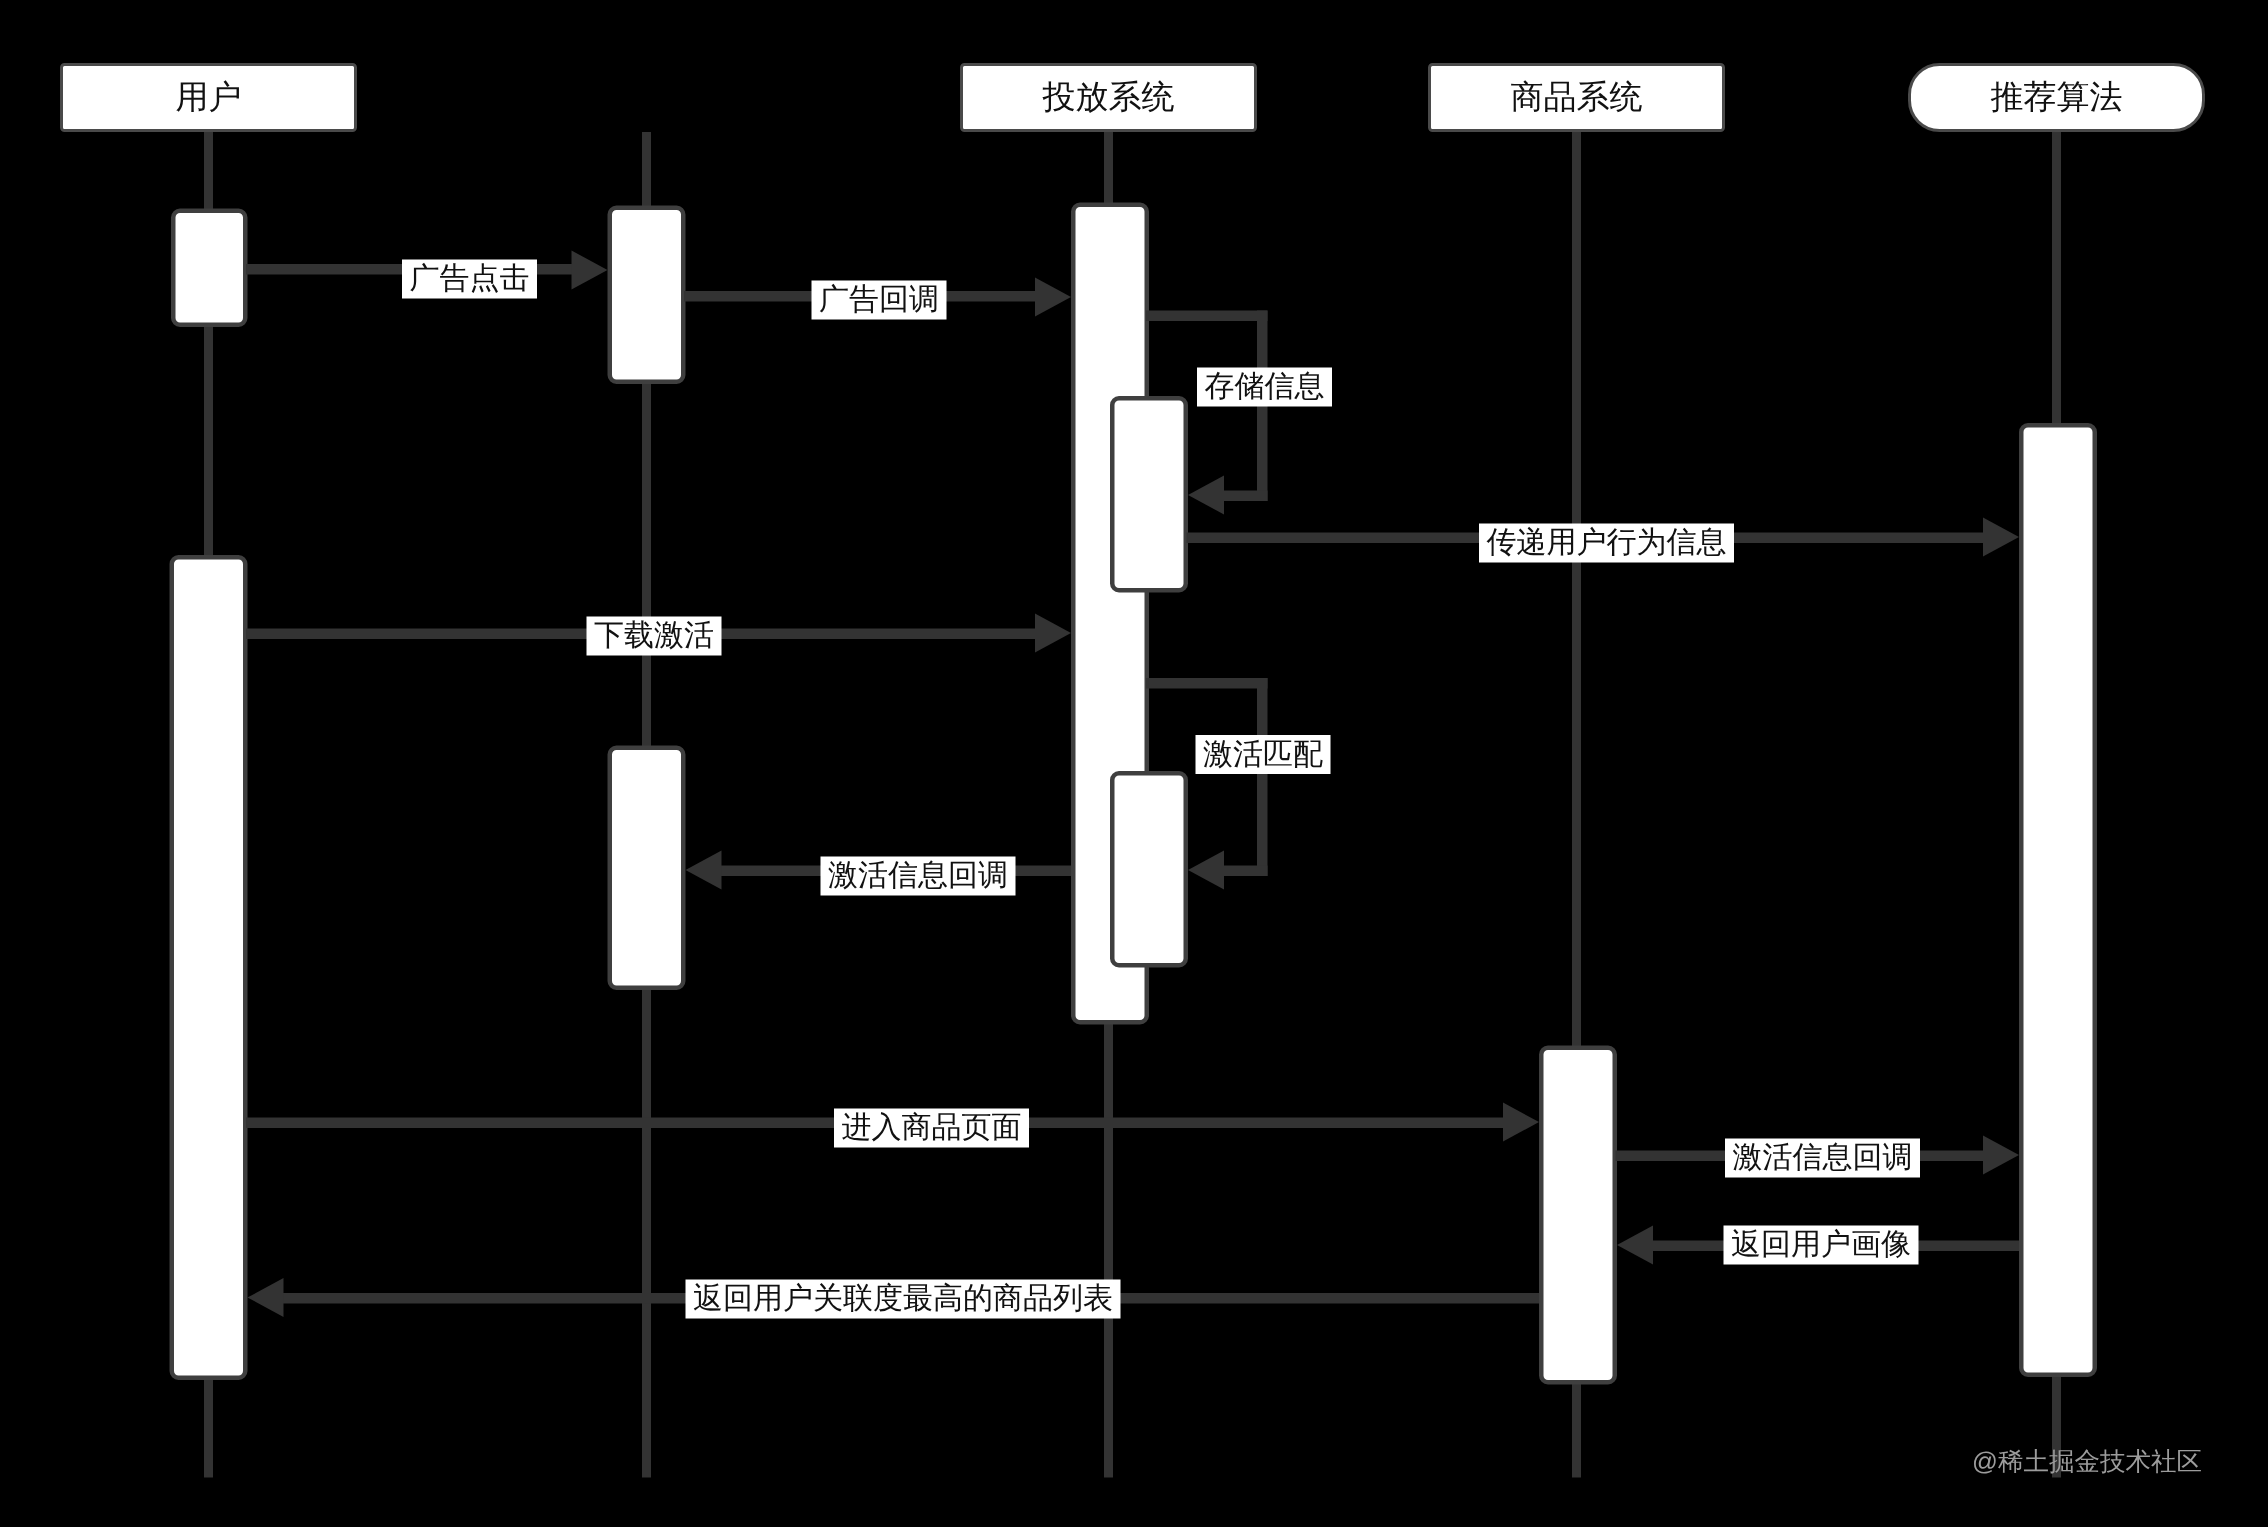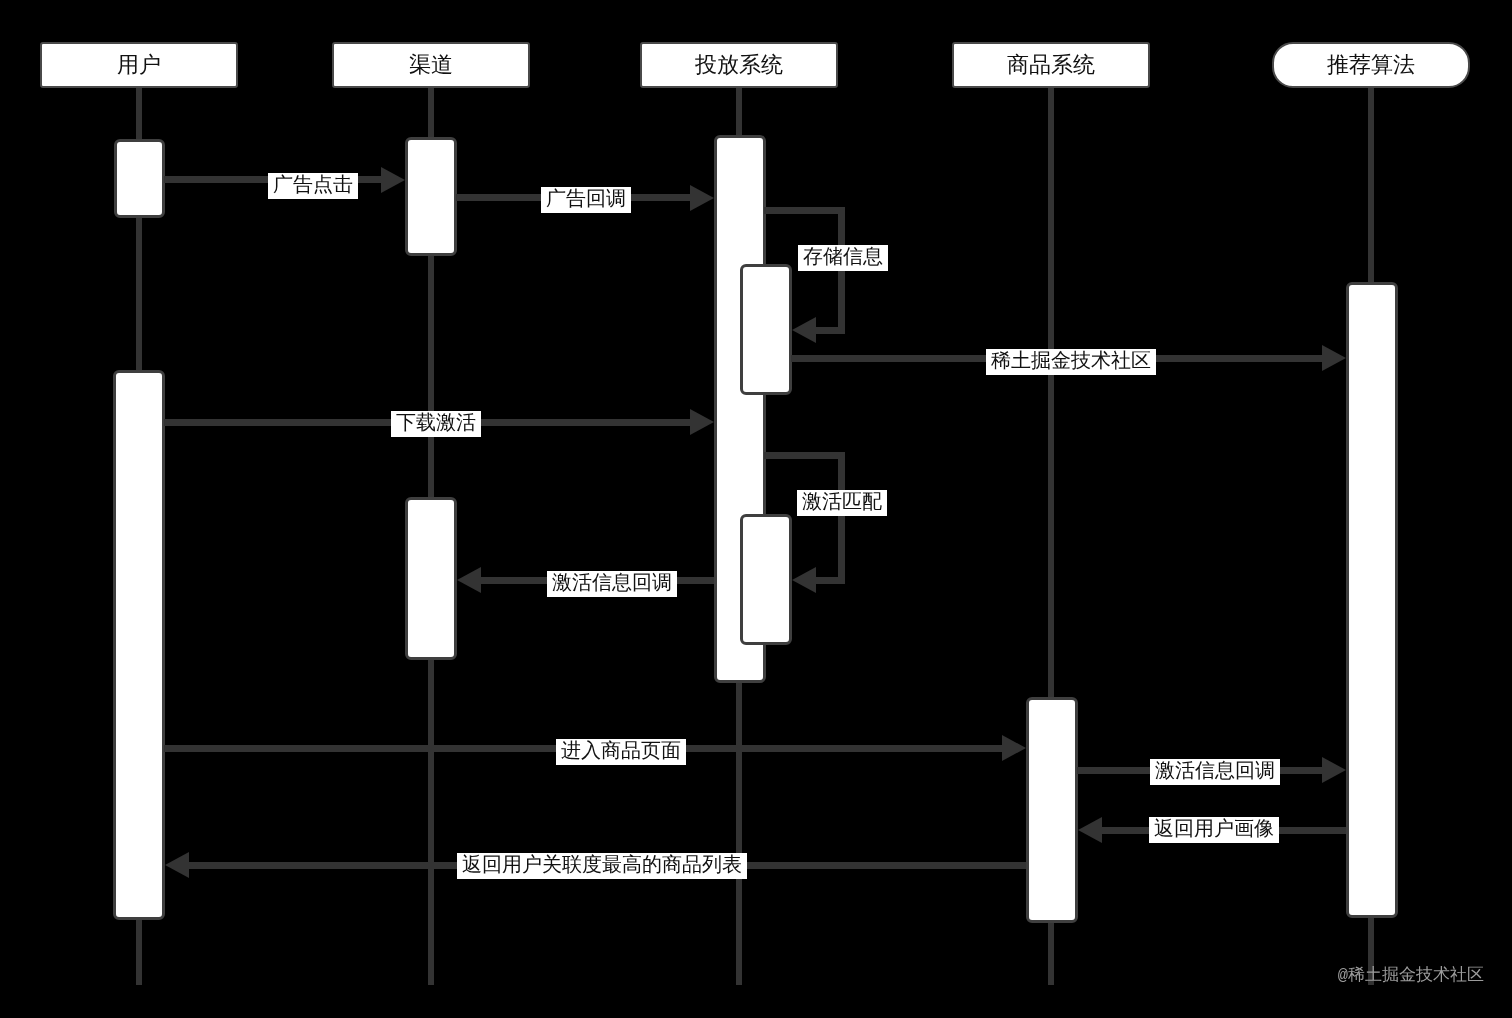--- a/index.html
+++ b/index.html
@@ -2,21 +2,21 @@
 <html><head>
 <meta charset="utf-8">
 <style>
   html, body { margin: 0; padding: 0; background: #000; }
   .canvas {
     position: relative;
     width: 1512px;
     height: 1018px;
     background: #000;
     overflow: hidden;
-    font-family: Liberation Mono, monospace;
+    font-family: Liberation Sans, sans-serif;
   }
   .actor {
     position: absolute;
     top: 42px;
     width: 198px;
     height: 46px;
     background: #ffffff;
     border: 2px solid #4a4a4a;
     border-radius: 3px;
     box-sizing: border-box;
@@ -72,43 +72,40 @@
     background: #ffffff;
     color: #111111;
     font-size: 20px;
     line-height: 26px;
     padding: 0 5px;
     white-space: nowrap;
     z-index: 6;
   }
   .watermark {
     position: absolute;
-    right: 28px;
+    right: 44px;
     top: 963px;
     color: #9c9c9c;
     font-size: 17px;
     z-index: 6;
   }
 </style>
 </head>
 <body>
 
 <div class="canvas">
 
   <div class="lifeline" style="left:136px;"></div>
   <div class="lifeline" style="left:428px;"></div>
   <div class="lifeline" style="left:736px;"></div>
   <div class="lifeline" style="left:1048px;"></div>
   <div class="lifeline" style="left:1368px;"></div>
 
   <div class="actor" style="left:40px;">
     <span>用户</span>
-  </div>
-  <div class="actor" style="left:332px;">
-    <span>渠道</span>
   </div>
   <div class="actor" style="left:640px;text-align:right;">
     <span>投放系统</span>
   </div>
   <div class="actor" style="left:952px;">
     <span>商品系统</span>
   </div>
   <div class="actor" style="left:1272px;border-radius:21px;">
     <span>推荐算法</span>
   </div>
@@ -132,21 +129,21 @@
   <div class="msg-label" style="left:586px; top:200px;">广告回调</div>
 
   <div class="hline" style="left:764px; top:207px; width:81px;"></div>
   <div class="vline" style="left:838px; top:207px; height:127px;"></div>
   <div class="hline" style="left:814px; top:327px; width:31px;"></div>
   <div class="head-l" style="left:792px; top:317px;"></div>
   <div class="msg-label" style="left:843px; top:258px;">存储信息</div>
 
   <div class="hline" style="left:791px; top:355px; width:533px;"></div>
   <div class="head-r" style="left:1322px; top:345px;"></div>
-  <div class="msg-label" style="left:1071px; top:362px;">稀土掘金技术社区</div>
+  <div class="msg-label" style="left:1071px; top:362px;">传递用户行为信息</div>
 
   <div class="hline" style="left:164px; top:419px; width:528px;"></div>
   <div class="head-r" style="left:690px; top:409px;"></div>
   <div class="msg-label" style="left:436px; top:424px;">下载激活</div>
 
   <div class="hline" style="left:764px; top:452px; width:81px;"></div>
   <div class="vline" style="left:838px; top:452px; height:132px;"></div>
   <div class="hline" style="left:814px; top:577px; width:31px;"></div>
   <div class="head-l" style="left:792px; top:567px;"></div>
   <div class="msg-label" style="left:842px; top:503px;">激活匹配</div>

